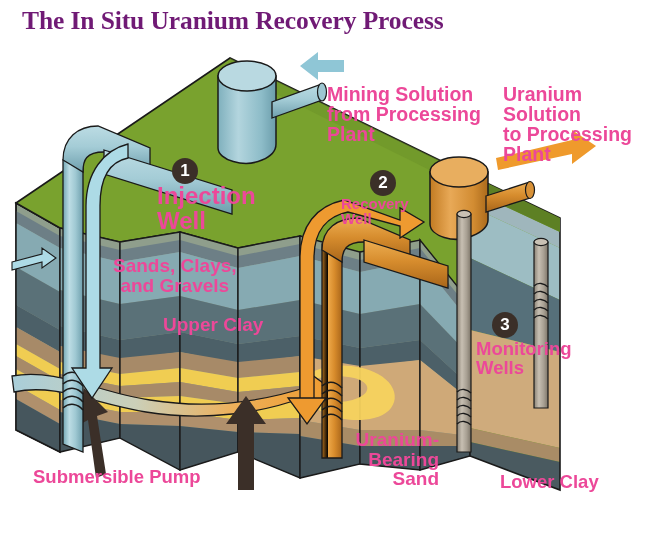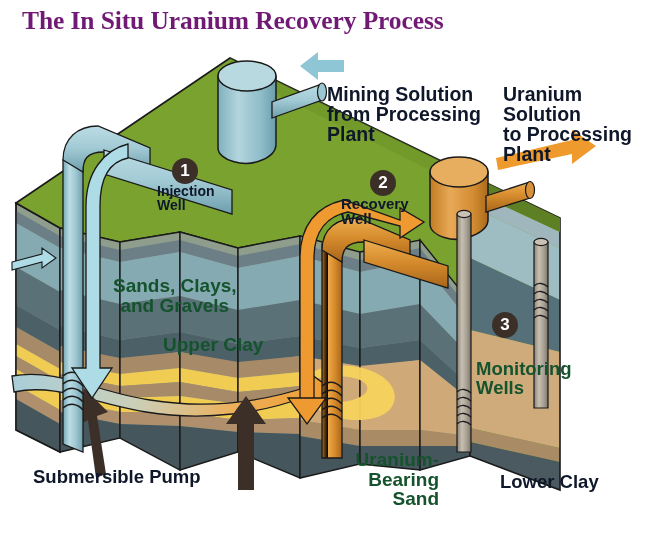--- a/index.html
+++ b/index.html
@@ -33,22 +33,22 @@
     width: 650px; height: 550px;
   }
   .lbl {
     position: absolute;
     font-family: "Liberation Sans", sans-serif;
     font-weight: bold;
     line-height: 1.03;
     white-space: pre;
     pointer-events: none;
   }
-  .lbl-dark { color: #0f172a; }
-  .lbl-white { color: #14532d; margin-top: 20px; }
+  .lbl-dark { color: #ec4899; }
+  .lbl-white { color: #ec4899; }
   .badge {
     position: absolute;
     width: 26px; height: 26px;
     border-radius: 50%;
     background: #3b2f28;
     color: #ffffff;
     font-family: "Liberation Sans", sans-serif;
     font-weight: bold;
     font-size: 17px;
     text-align: center;
@@ -361,21 +361,21 @@
   <div class="lbl lbl-dark" style="left:327px; top:84px; font-size:19.5px;">Mining Solution
 from Processing
 Plant</div>
 
   <div class="lbl lbl-dark" style="left:503px; top:84px; font-size:19.5px;">Uranium
 Solution
 to Processing
 Plant</div>
 
   <div class="badge" style="left:172px; top:158px;">1</div>
-  <div class="lbl lbl-dark" style="left:157px; top:184px; font-size:14px;">Injection
+  <div class="lbl lbl-dark" style="left:157px; top:184px; font-size:24px;">Injection
 Well</div>
 
   <div class="badge" style="left:370px; top:170px;">2</div>
   <div class="lbl lbl-dark" style="left:341px; top:196px; font-size:15px;">Recovery
 Well</div>
 
   <div class="badge" style="left:492px; top:312px;">3</div>
   <div class="lbl lbl-white" style="left:476px; top:339px; font-size:18.5px;">Monitoring
 Wells</div>
 

